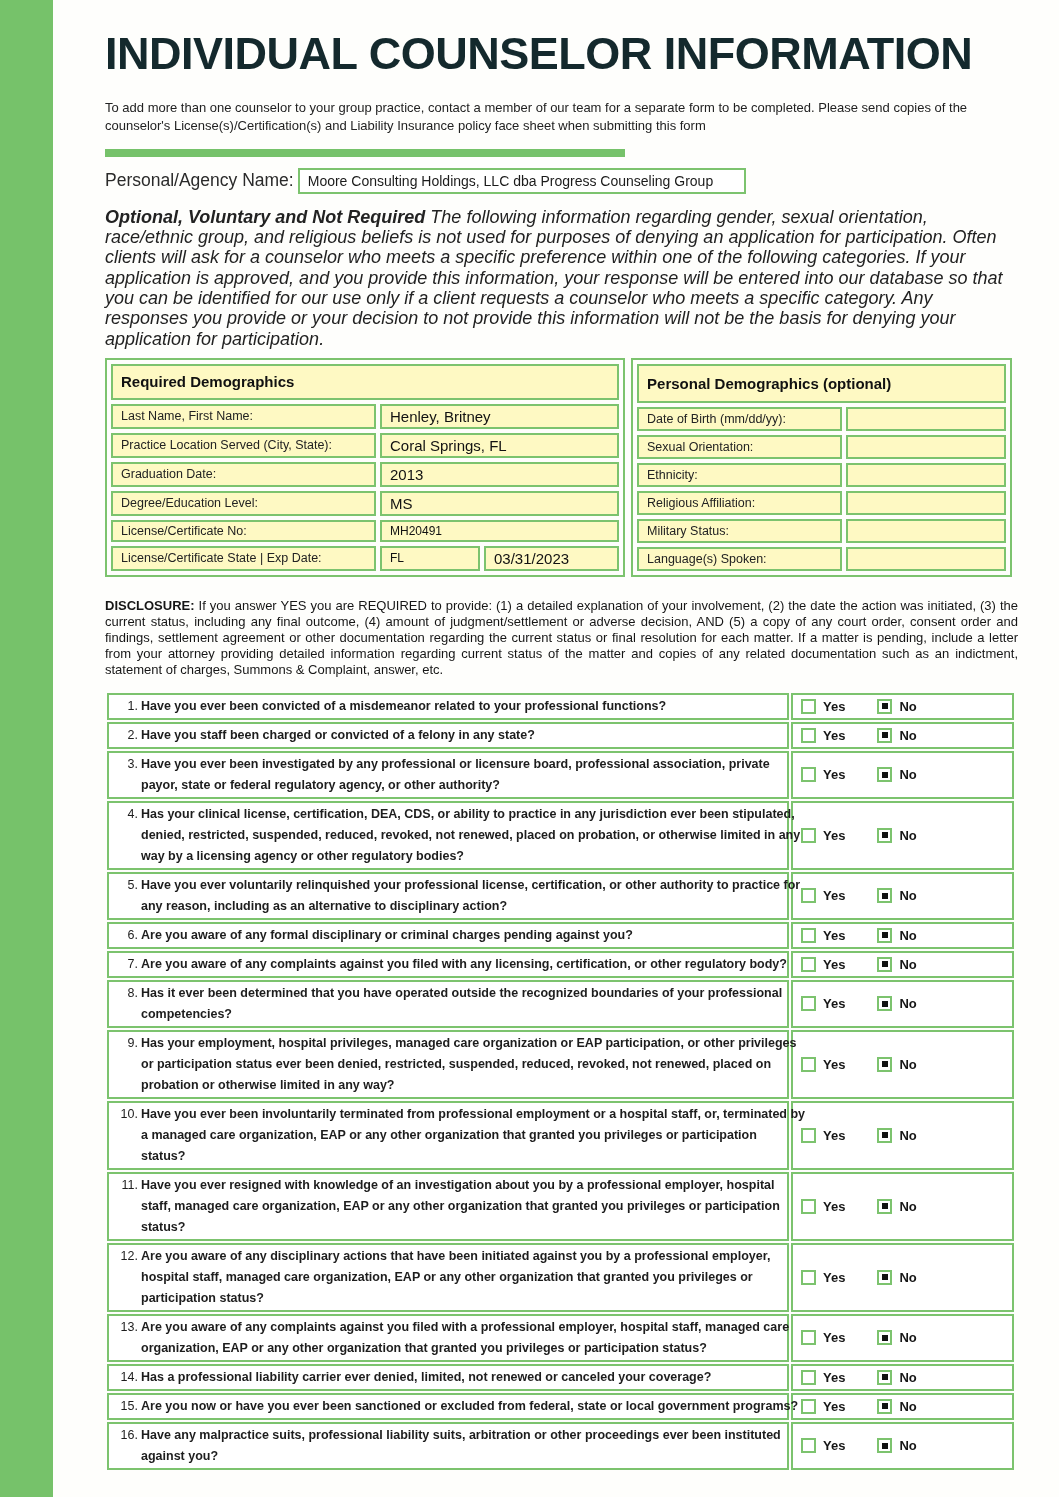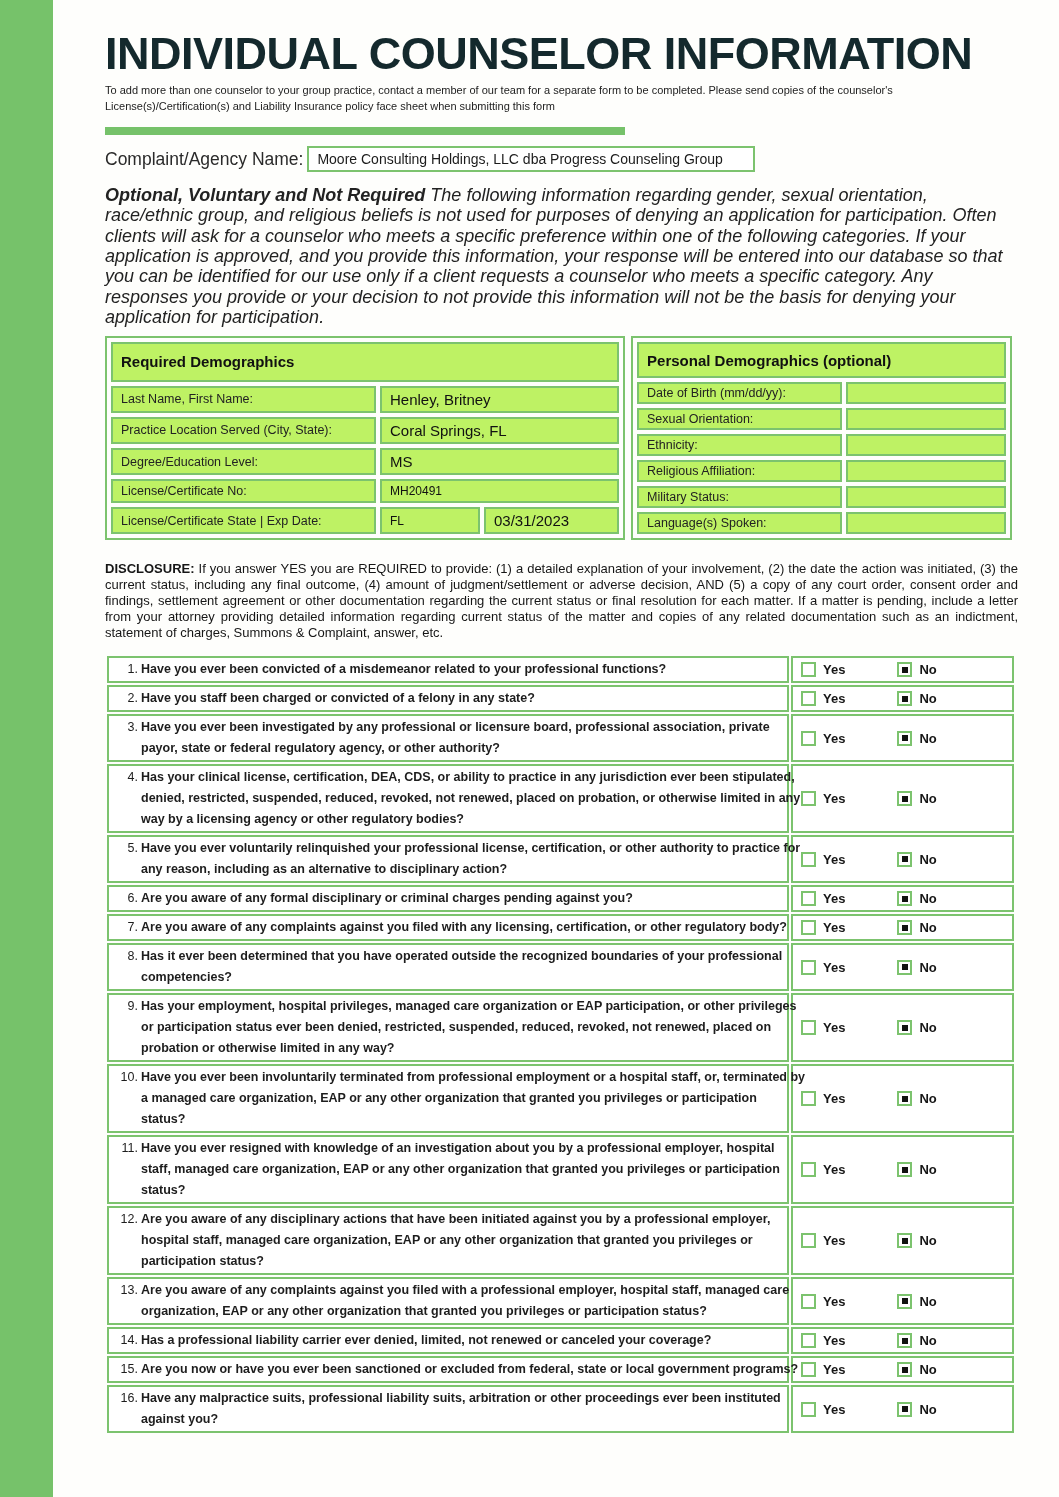--- a/index.html
+++ b/index.html
@@ -13,40 +13,40 @@
   html,body{margin:0;padding:0;background:#fff;}
   body{font-family:"Liberation Sans",sans-serif;color:var(--ink);}
   .page{position:relative;width:1059px;height:1497px;background:var(--paper);overflow:hidden;}
   .left-bar{position:absolute;left:0;top:0;width:53px;height:100%;background:var(--green);}
   .content{position:absolute;left:105px;top:0;width:913px;}
 
   h1.title{
     margin-top:30px;font-size:45px;line-height:1.05;font-weight:bold;
     color:var(--title-ink);letter-spacing:-0.5px;white-space:nowrap;
   }
-  p.intro{margin-top:6px;font-size:11px;line-height:1.4;color:#222;}
+  p.intro{margin-top:22px;font-size:13px;line-height:1.4;color:#222;}
   .green-rule{margin-top:13px;width:520px;height:8px;background:var(--green);}
 
   .practice-row{margin-top:11px;display:flex;align-items:center;}
   .practice-label{font-size:17.5px;color:#2a2a2a;}
   .practice-box{
     display:inline-block;border:2px solid var(--border-green);
     padding:3px 8px;margin-left:4px;font-size:14px;min-width:448px;background:#fff;
   }
 
   p.optional-note{margin-top:13px;font-size:18px;line-height:1.13;font-style:italic;color:#222;}
   p.optional-note .lead{font-weight:bold;}
 
   .demo-wrap{margin-top:9px;display:flex;gap:6px;}
   table.demo{
     border-collapse:separate;border-spacing:4px;table-layout:fixed;
     border:2px solid var(--border-green);
   }
   table.demo td,table.demo th{
-    border:2px solid var(--border-green);background:#bef264;vertical-align:middle;
+    border:2px solid var(--border-green);background:#fef9c3;vertical-align:middle;
     padding:2px 8px;text-align:left;overflow:hidden;white-space:nowrap;
   }
   table.demo th{font-size:15px;font-weight:bold;height:36px;color:#111;}
   table.demo td{height:16px;}
   table.demo td.lbl{font-size:12.5px;color:#222;}
   table.demo td.val{font-size:15px;color:#111;}
   table.demo td.val.small{font-size:12px;}
   #required-table{width:516px;}
   #personal-table{width:381px;}
 
@@ -60,21 +60,21 @@
     border:2px solid var(--border-green);background:#fff;vertical-align:middle;padding:1px 8px;
   }
   td.qcell{font-size:12.5px;color:#1d1d1d;}
   .q{display:flex;}
   .qnum{flex:0 0 24px;text-align:right;line-height:21px;padding-right:3px;}
   .qtext{flex:1;}
   .qline{line-height:21px;white-space:nowrap;overflow:hidden;font-weight:bold;}
   td.acell{padding-left:36px;}
   .optrow{display:flex;align-items:center;}
   .opt{display:flex;align-items:center;gap:7px;}
-  .opt + .opt{margin-left:52px;}
+  .opt + .opt{margin-left:32px;}
   .opt b{font-size:13px;color:#161616;}
   .cb{
     position:relative;width:15px;height:15px;border:2px solid var(--border-green);
     background:#fff;display:inline-block;
   }
   .cb.checked::after{
     content:"";position:absolute;left:2.5px;top:2.5px;right:2.5px;bottom:2.5px;background:#111;
   }
 </style>
 </head>
@@ -84,21 +84,21 @@
   <div class="left-bar"></div>
   <div class="content">
 
     <h1 class="title">INDIVIDUAL COUNSELOR INFORMATION</h1>
 
     <p class="intro">To add more than one counselor to your group practice, contact a member of our team for a separate form to be completed.  Please send copies of the counselor's License(s)/Certification(s) and Liability Insurance policy face sheet when submitting this form</p>
 
     <div class="green-rule"></div>
 
     <div class="practice-row">
-      <span class="practice-label">Complaint/Agency Name:</span>
+      <span class="practice-label">Personal/Agency Name:</span>
       <span class="practice-box">Moore Consulting Holdings, LLC dba Progress Counseling Group</span>
     </div>
 
     <p class="optional-note">
       <span class="lead">Optional, Voluntary and Not Required</span>
       <span>The following information regarding gender, sexual orientation, race/ethnic group, and religious beliefs is not used for purposes of denying an application for participation. Often clients will ask for a counselor who meets a specific preference within one of the following categories. If your application is approved, and you provide this information, your response will be entered into our database so that you can be identified for our use only if a client requests a counselor who meets a specific category. Any responses you provide or your decision to not provide this information will not be the basis for denying your application for participation.</span>
     </p>
 
     <div class="demo-wrap">
       <table class="demo" id="required-table">
@@ -113,20 +113,24 @@
           </tr>
         <tr>
               <td class="lbl">Last Name, First Name:</td>
               <td class="val" colspan="2">Henley, Britney</td>
             </tr>
             <tr>
               <td class="lbl">Practice Location Served (City, State):</td>
               <td class="val" colspan="2">Coral Springs, FL</td>
             </tr>
             <tr>
+              <td class="lbl">Graduation Date:</td>
+              <td class="val" colspan="2">2013</td>
+            </tr>
+            <tr>
               <td class="lbl">Degree/Education Level:</td>
               <td class="val" colspan="2">MS</td>
             </tr>
             <tr>
               <td class="lbl">License/Certificate No:</td>
               <td class="val small" colspan="2">MH20491</td>
             </tr>
             <tr>
               <td class="lbl">License/Certificate State | Exp Date:</td>
               <td class="val small">FL</td>

